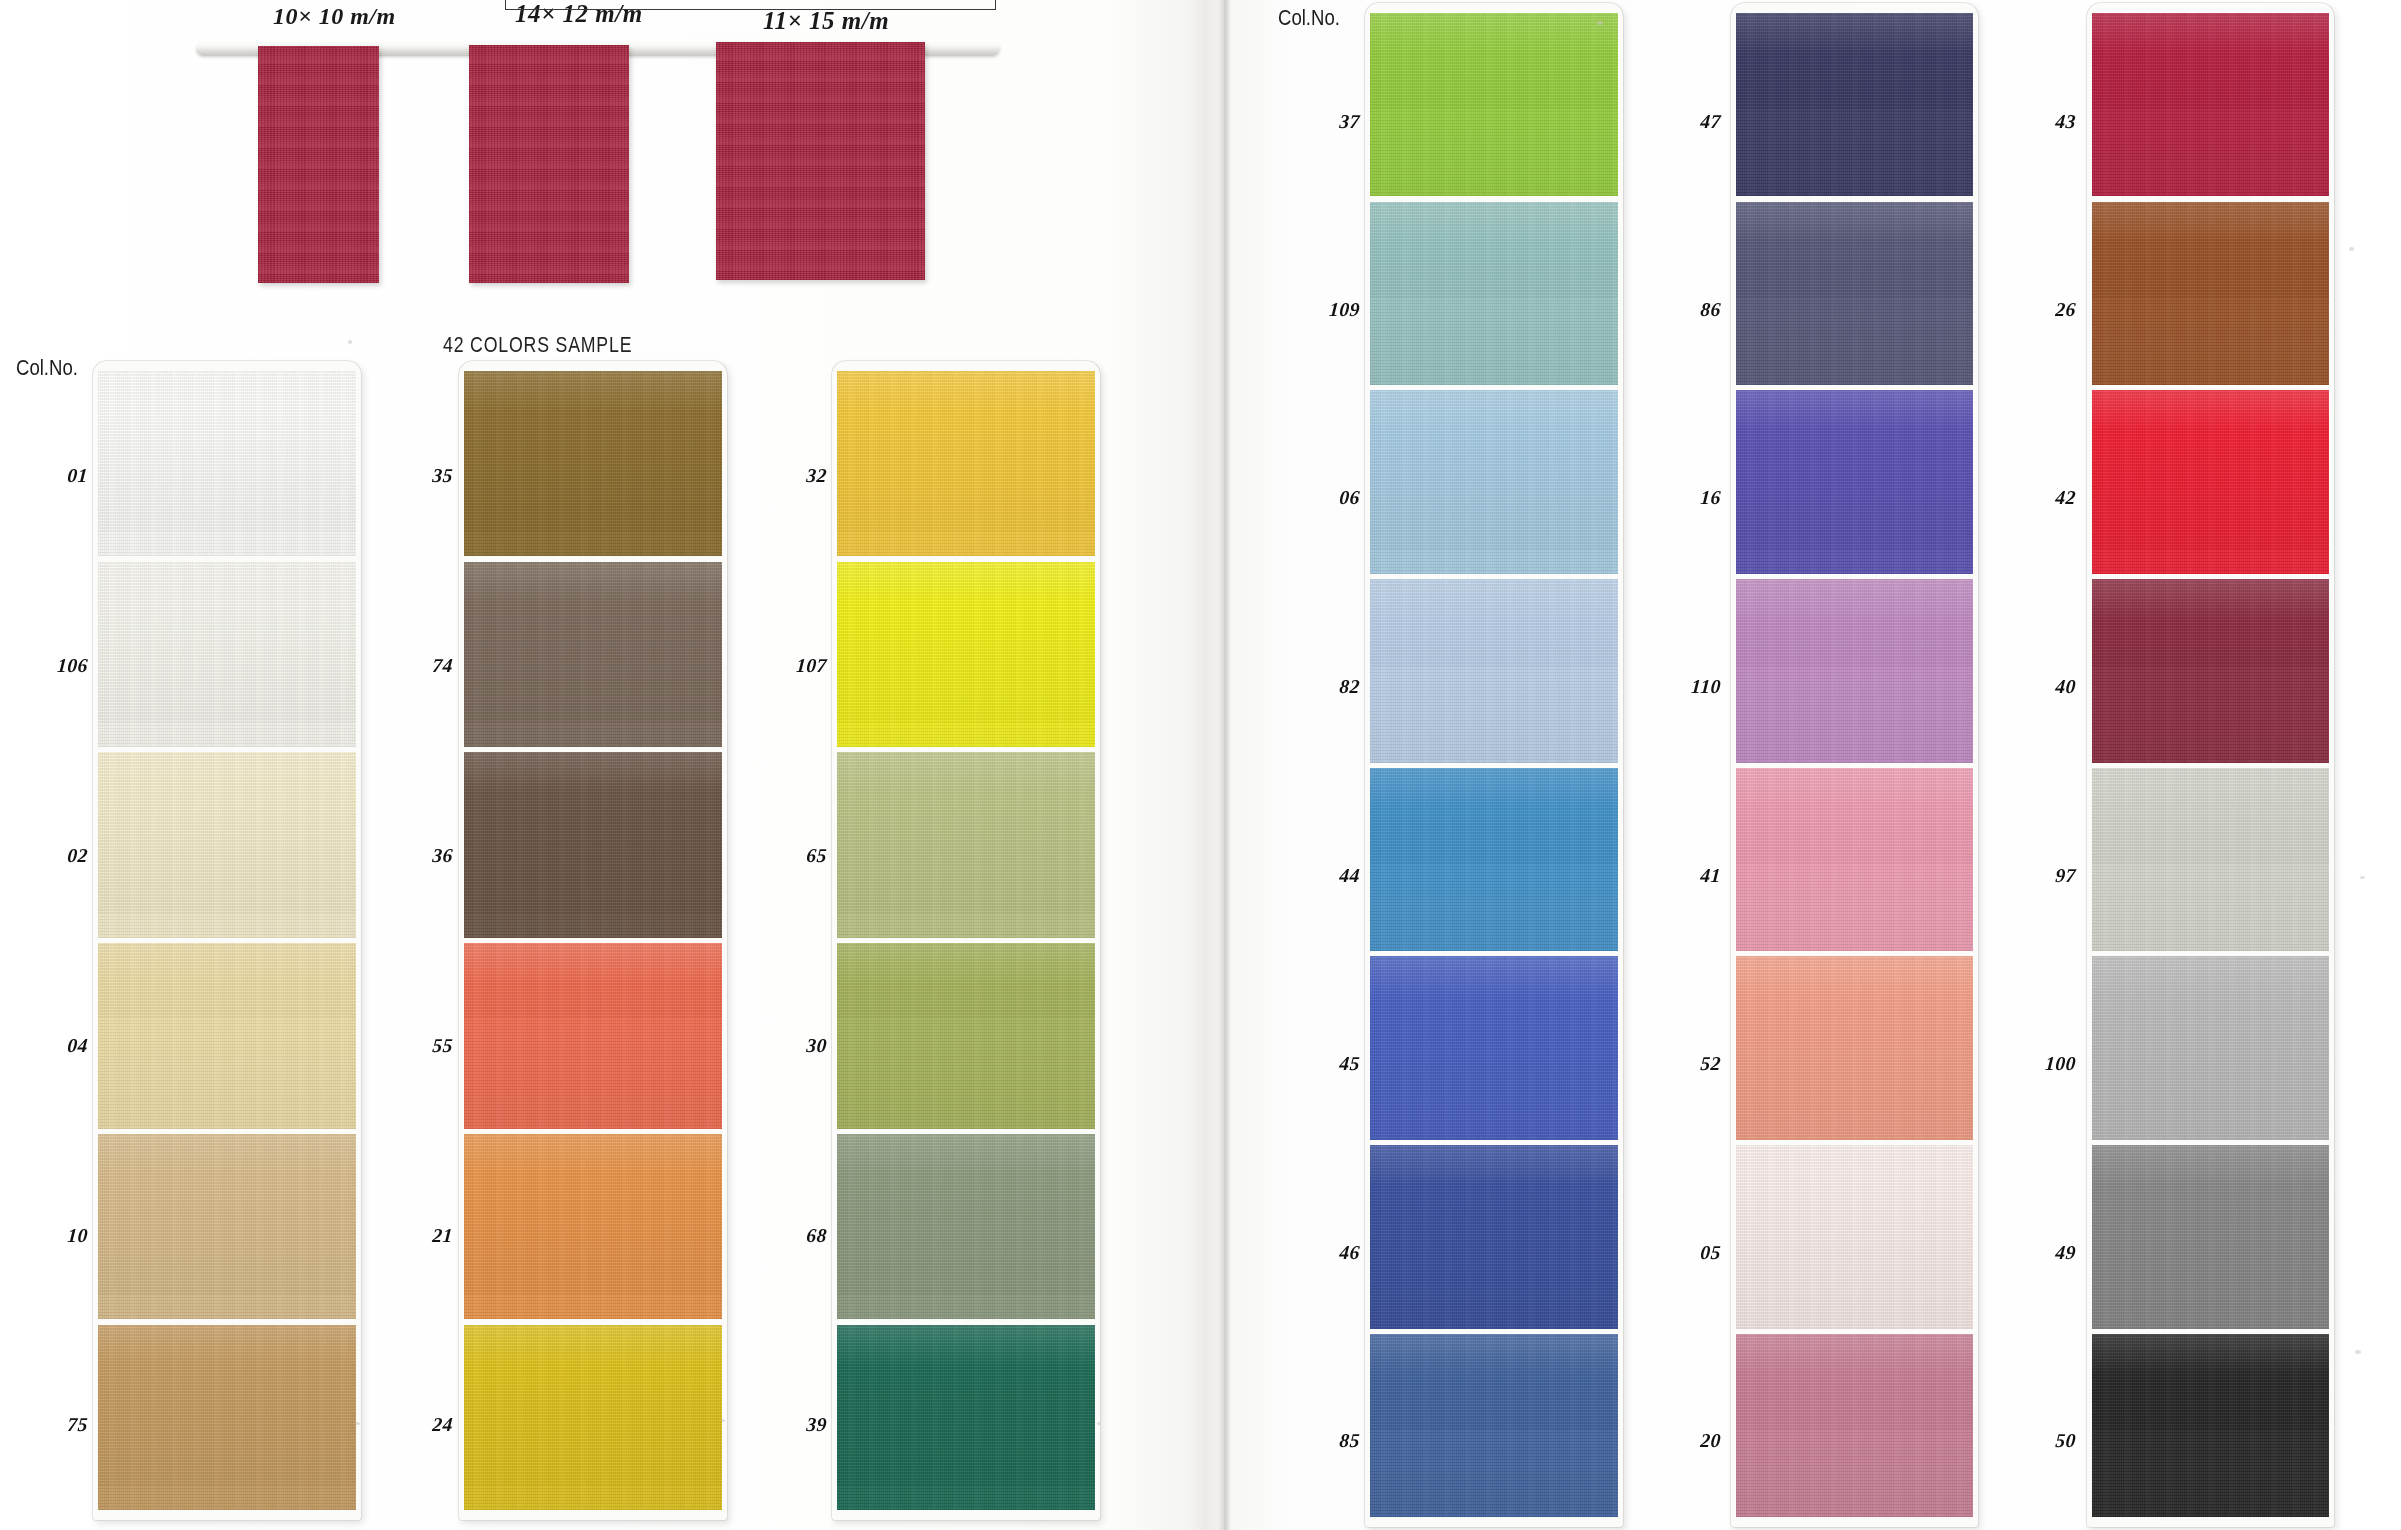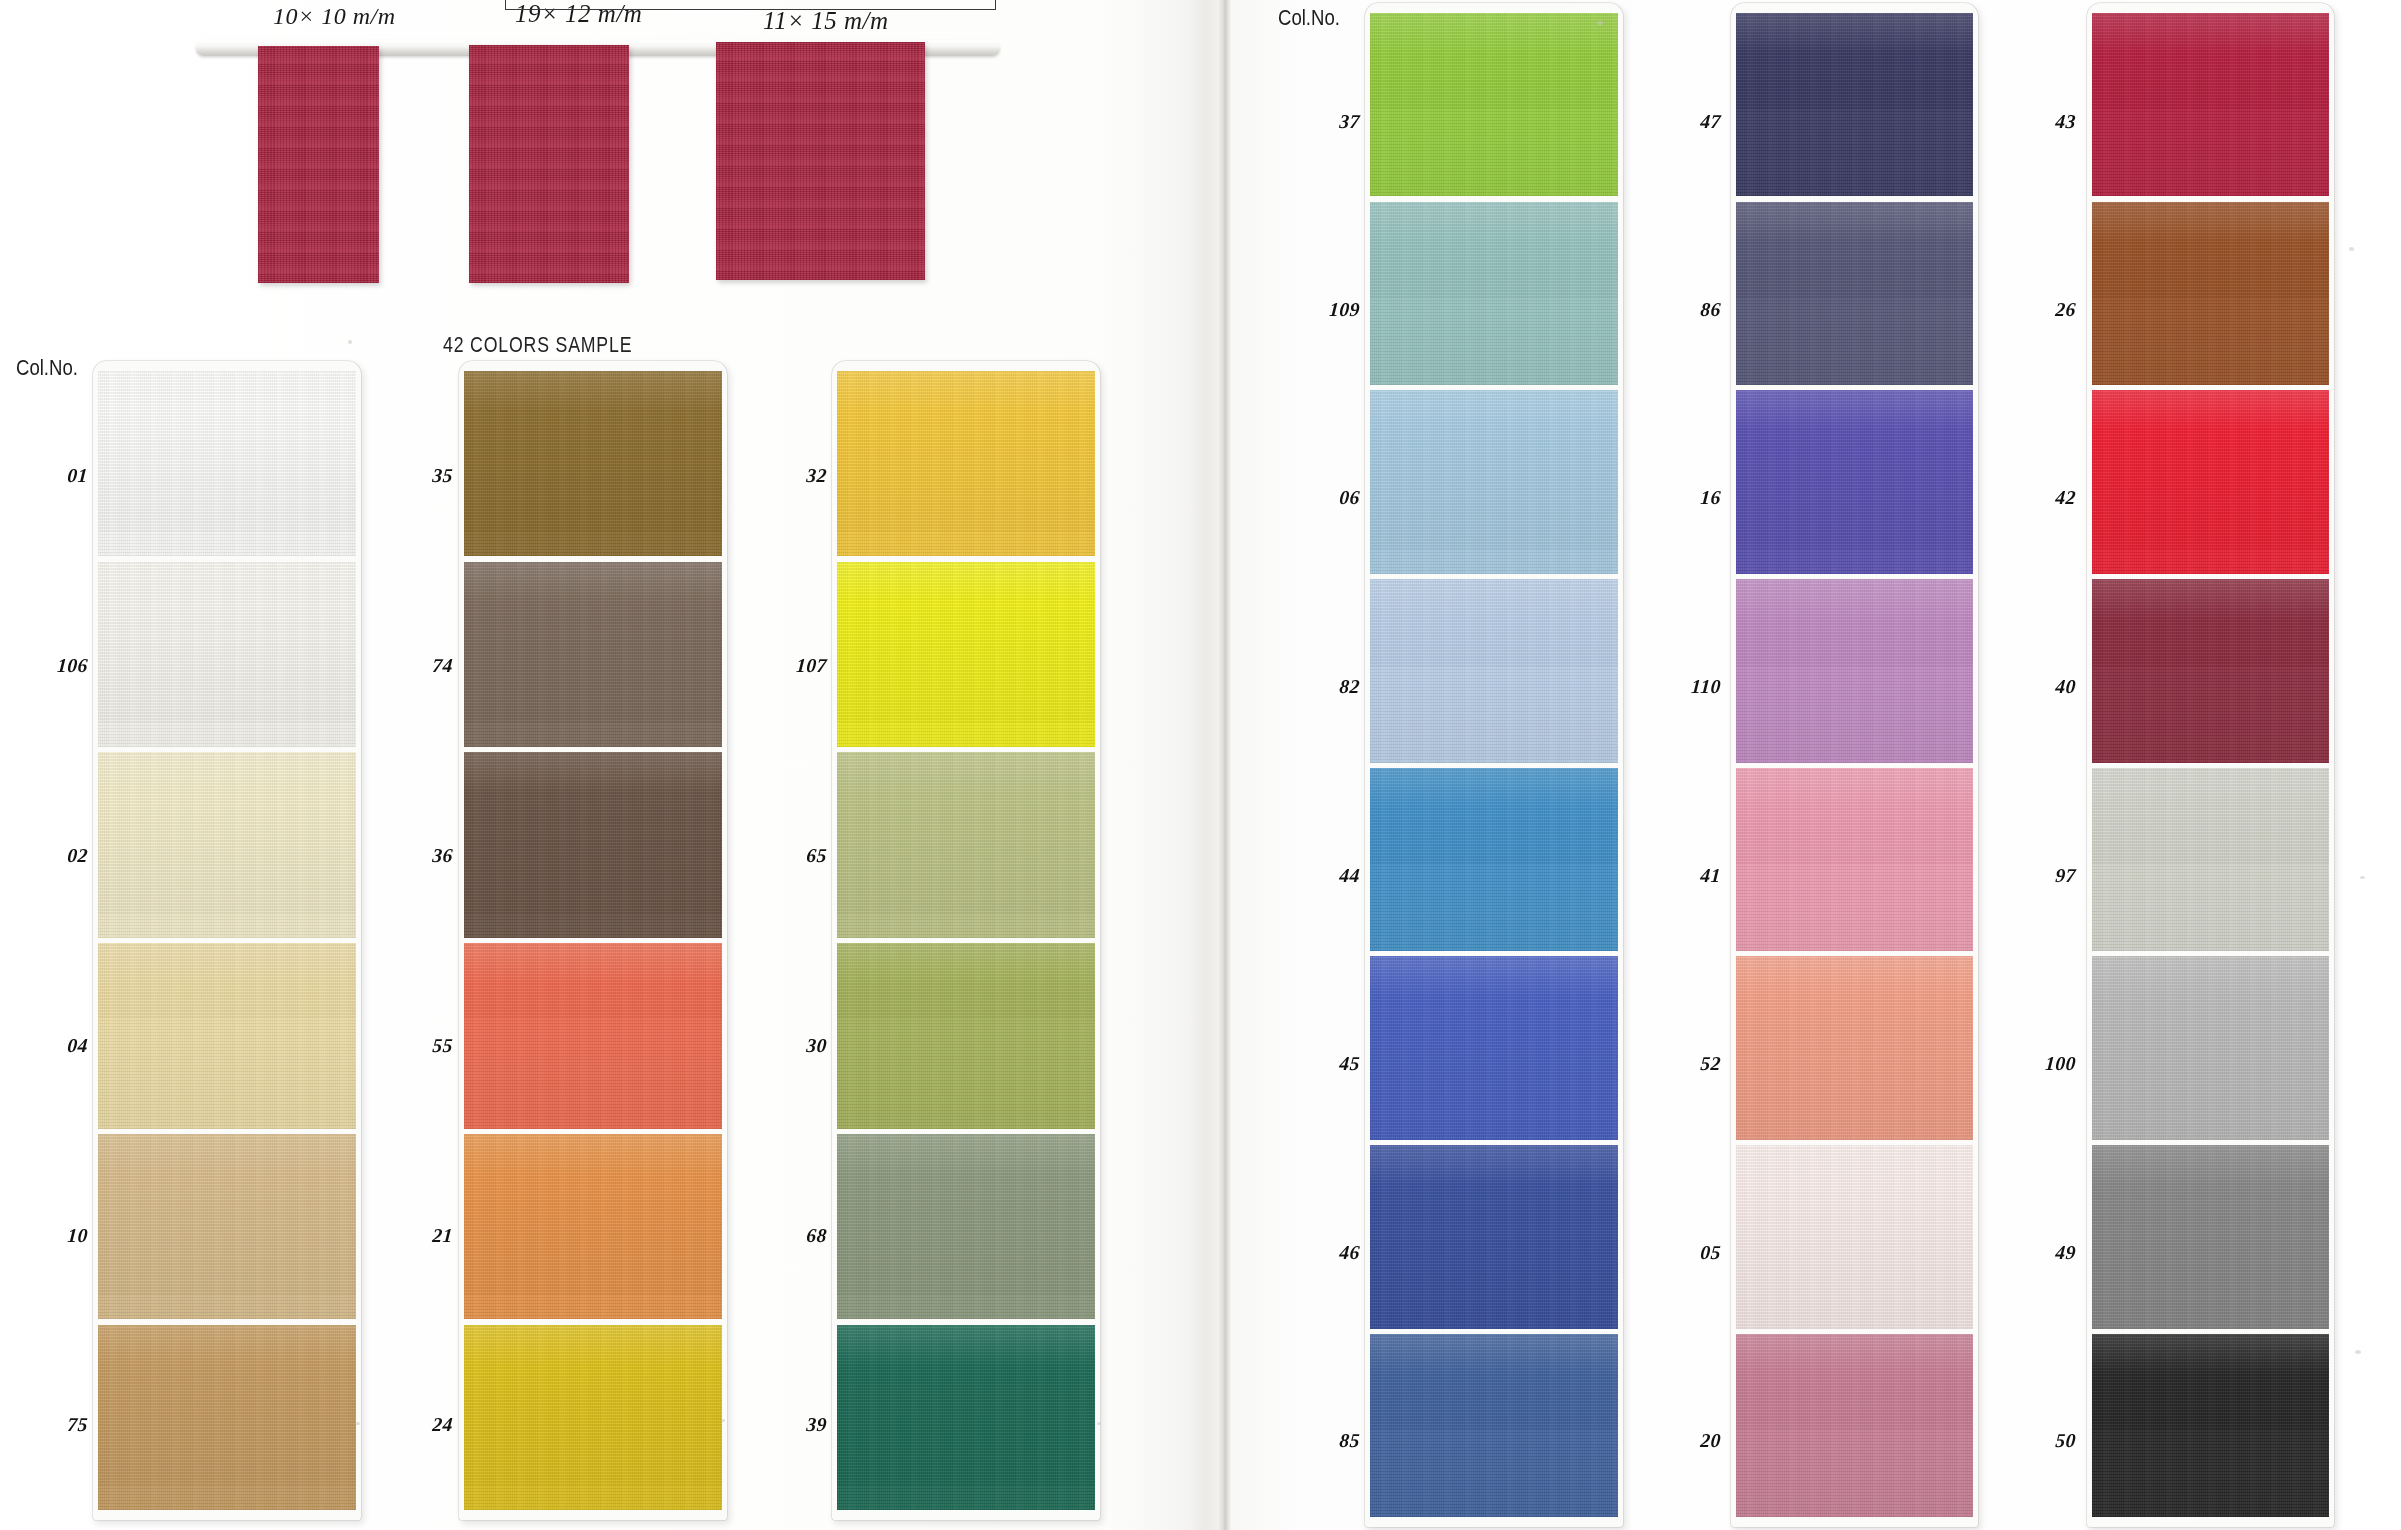--- a/index.html
+++ b/index.html
@@ -20,21 +20,21 @@
   .gutter{
     position:absolute;top:0;bottom:0;left:1218px;width:13.4px;
     background:linear-gradient(90deg,rgba(0,0,0,0) 0%,rgba(120,118,112,.18) 40%,rgba(90,88,84,.26) 55%,rgba(0,0,0,0) 100%);
   }
 
   
   #top-samples{position:absolute;left:0;top:0;width:1082px;height:330px;}
   .size-label{
     position:absolute;
     font-family:"Liberation Serif", serif;
-    font-style:italic;font-weight:normal;
+    font-style:italic;font-weight:bold;
     color:#1a1a1a;
     white-space:nowrap;
     letter-spacing:0.5px;
   }
 
   .rod{
     position:absolute;
     height:15.5px;border-radius:7.7px;
     background:linear-gradient(180deg,#ffffff 0%,#f6f6f4 40%,#d9d8d4 75%,#c9c8c4 100%);
     box-shadow:0 1.5px 2.6px rgba(0,0,0,.16);
@@ -121,21 +121,21 @@
 
 <div id="top-samples">
 
   <div class="rod" style="left:196px;top:40px;width:804px;"></div>
 
   <div class="size-label" style="left:273px;top:3.1px;font-size:24px;">
     <span>10× 10 m/m</span>
   </div>
 
   <div class="size-label" style="left:515px;top:0px;font-size:25px;">
-    <span>19× 12 m/m</span>
+    <span>14× 12 m/m</span>
   </div>
 
   <div class="size-label" style="left:763px;top:7.2px;font-size:25px;">
     <span>11× 15 m/m</span>
   </div>
 
   <div class="ribbon" style="left: 258px; top: 46px; width: 121px; height: 237px; background-color: rgb(168, 35, 64);"></div>
   <div class="ribbon" style="left: 469px; top: 45px; width: 160px; height: 238px; background-color: rgb(168, 35, 64);"></div>
   <div class="ribbon" style="left: 716px; top: 42px; width: 209px; height: 238px; background-color: rgb(168, 35, 64);"></div>
 

